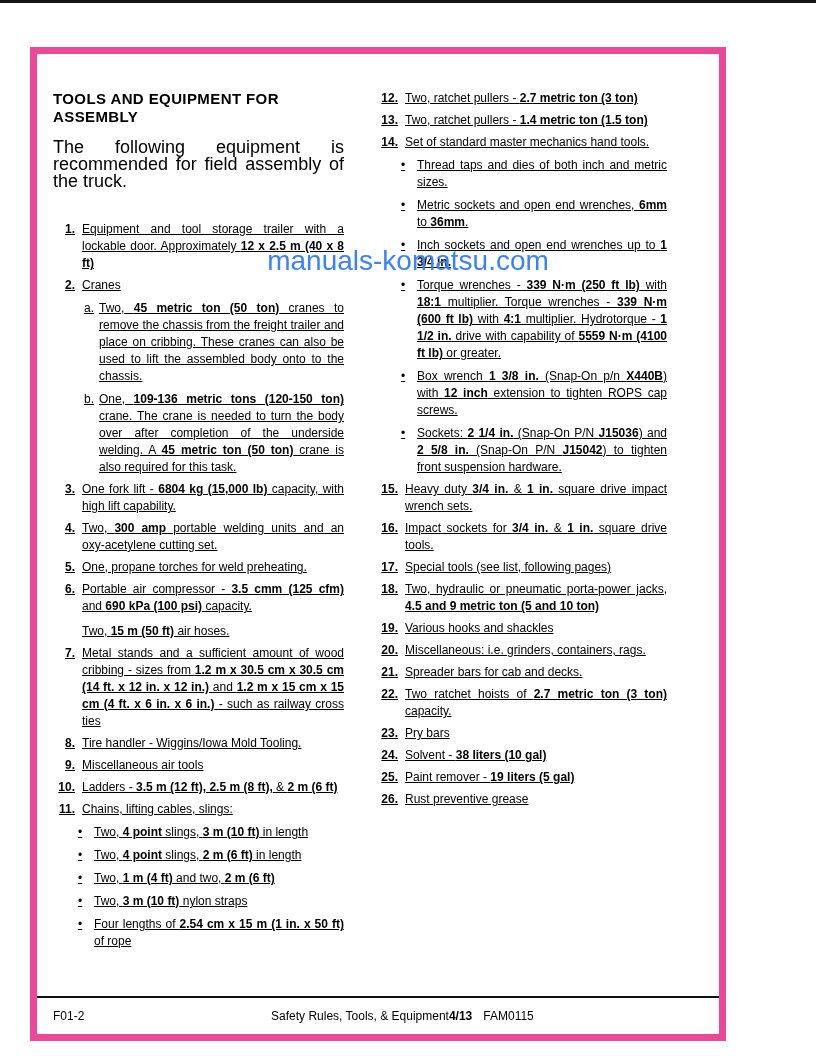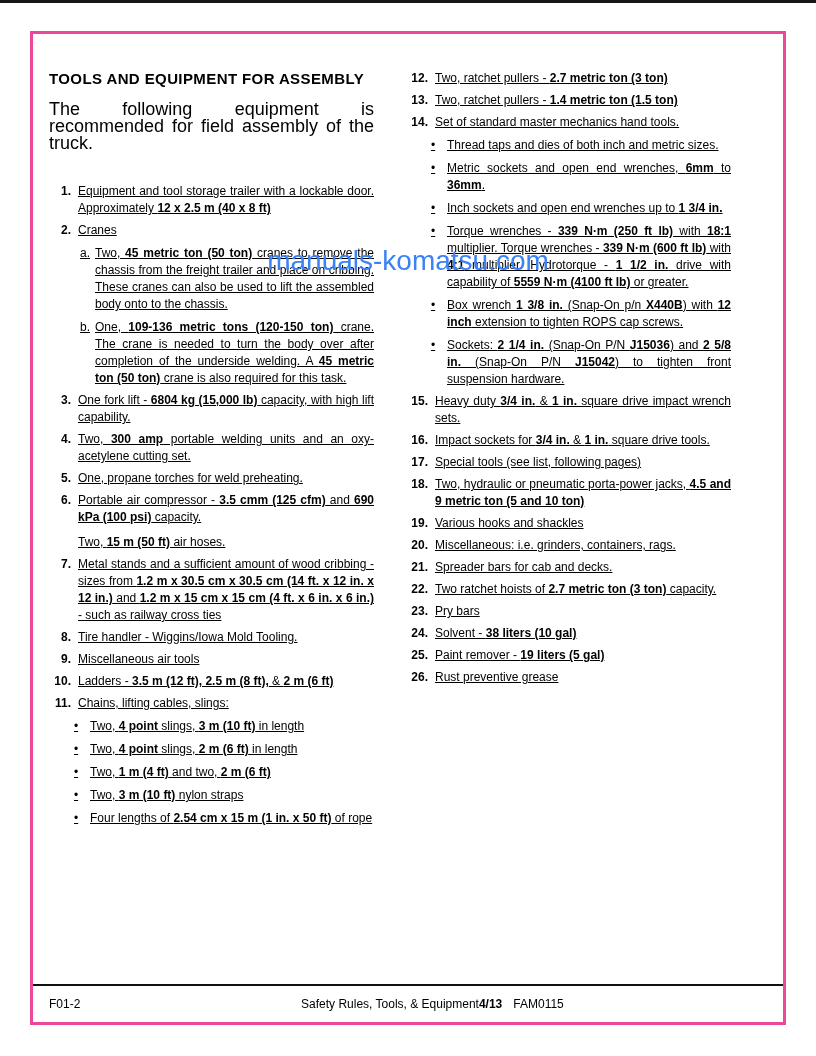--- a/index.html
+++ b/index.html
@@ -9,23 +9,23 @@
     position: relative;
     font-family: "Liberation Sans", "DejaVu Sans", sans-serif;
     color: #000;
     overflow: hidden;
   }
   .scan-edge {
     position: absolute; top: 0; left: 0; right: 0; height: 3px;
     background: #161616;
   }
   .frame {
-    position: absolute; left: 30px; top: 31px;
-    width: 756px; height: 994px;
-    border: 3px solid #ec4899;
+    position: absolute; left: 30px; top: 47px;
+    width: 696px; height: 994px;
+    border: 7px solid #ec4899;
     background: #fff;
     box-sizing: border-box;
   }
   .content {
     position: absolute; left: 0; top: 0; right: 0; bottom: 40px;
     padding: 36px 52px 0 16px;
     display: flex; gap: 32px;
     overflow: hidden;
     box-sizing: border-box;
   }
@@ -36,21 +36,21 @@
   }
   .intro {
     font-size: 18px; line-height: 17px; text-align: justify;
     margin: 0 0 31px 0;
   }
   .item {
     display: flex; font-size: 12px; line-height: 17px;
     margin-bottom: 5px;
   }
   .marker {
-    flex: 0 0 22px; text-align: right; font-weight: bold;
+    flex: 0 0 22px; text-align: right; font-weight: bold; text-decoration: underline;
   }
   .body { flex: 1 1 auto; margin-left: 7px; min-width: 0; text-decoration: underline; }
   .txt { text-align: justify; }
   .extra { margin-top: 8px; text-align: justify; }
   .sub { display: flex; margin-top: 6px; margin-left: 2px; }
   .sub-marker { flex: 0 0 15px; }
   .bullet-row { display: flex; margin-top: 6px; margin-left: -4px; }
   .bullet { flex: 0 0 16px; }
   .footer {
     position: absolute; left: 0; right: 0; bottom: 0; height: 38px;

